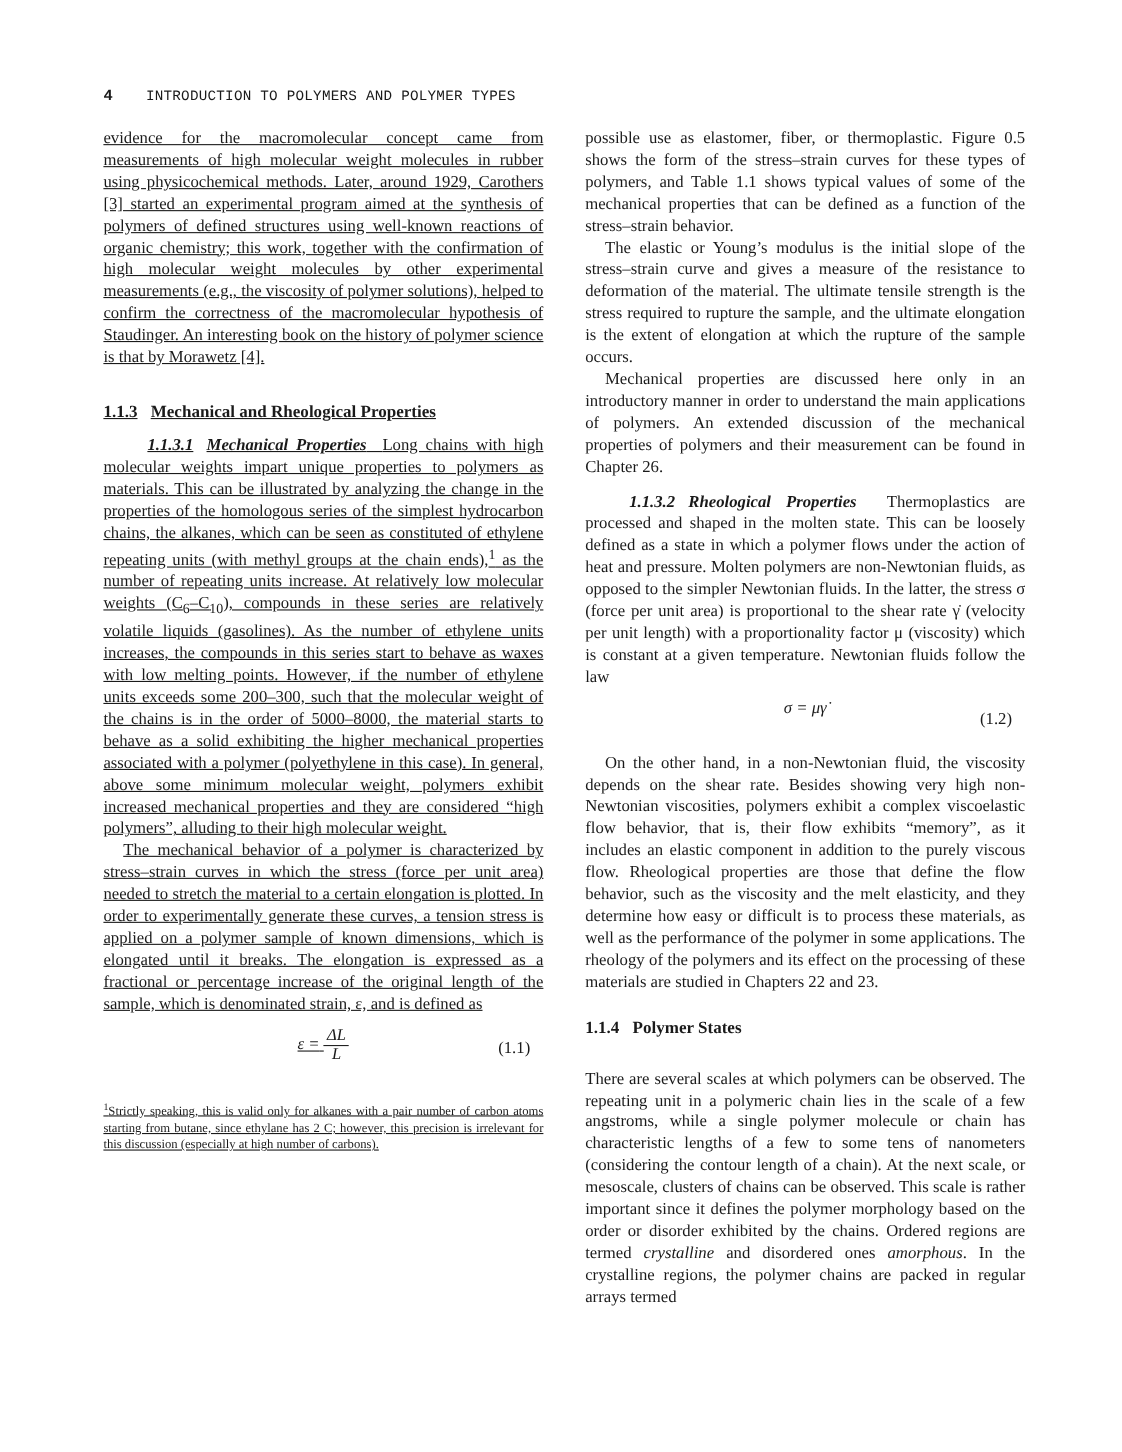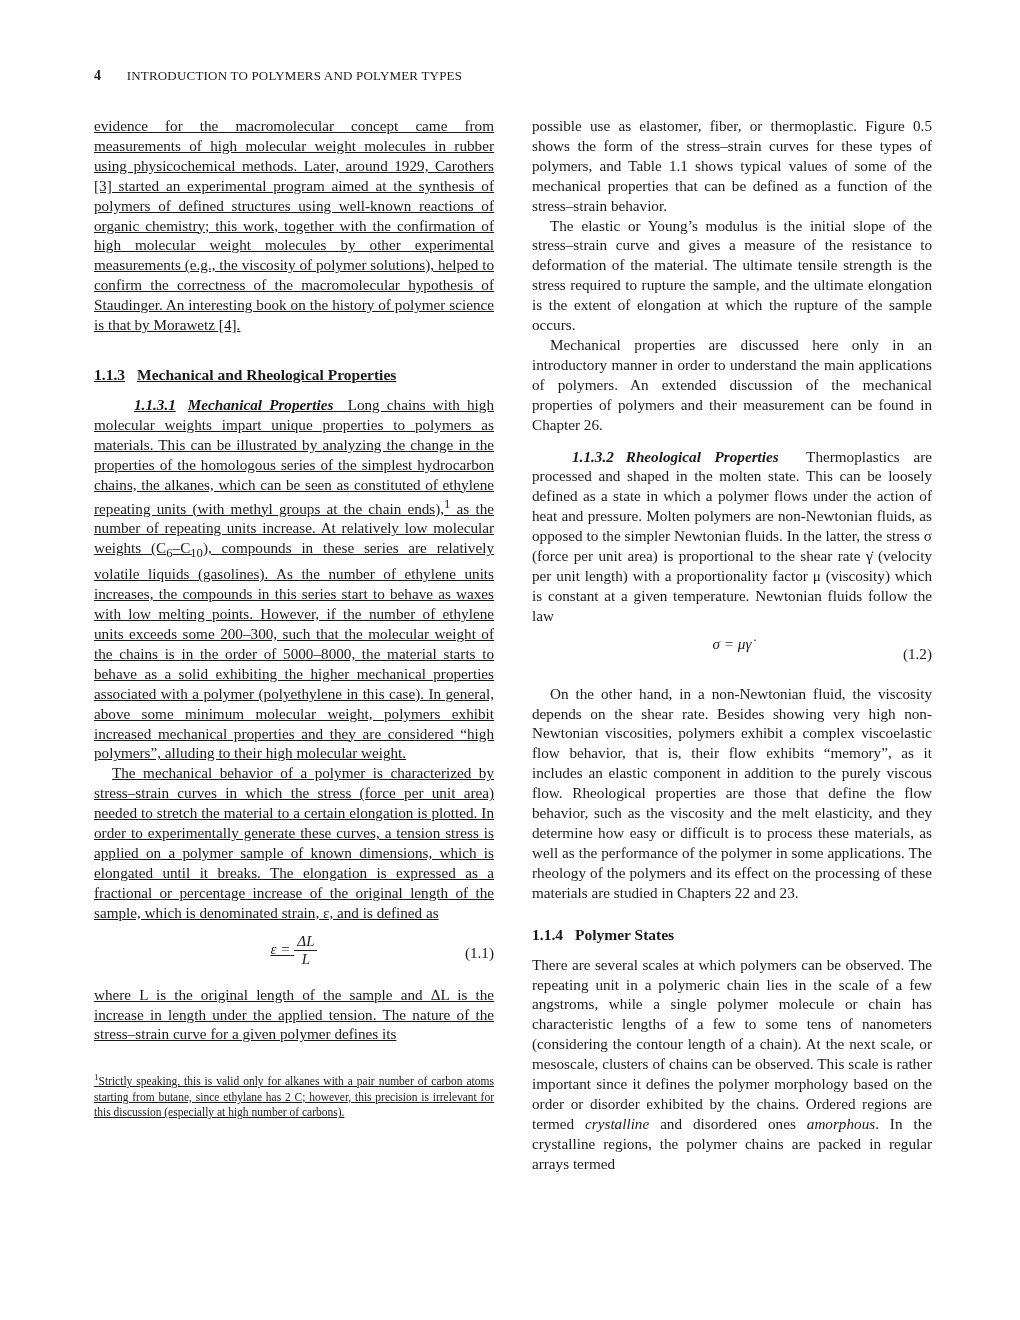--- a/index.html
+++ b/index.html
@@ -1,30 +1,30 @@
 <!DOCTYPE html>
 <html><head>
 <meta charset="utf-8">
 <style>
   html, body { margin: 0; padding: 0; background: #ffffff; }
   body { width: 1020px; height: 1320px; position: relative; overflow: hidden;
          font-family: "Liberation Serif", "DejaVu Serif", serif; color: #1a1a1a; }
-  .running-head { position: absolute; left: 94px; top: 68px; font-size: 13px; letter-spacing: 0.2px; }
+  .running-head { position: absolute; left: 94px; top: 80px; font-size: 13px; letter-spacing: 0.2px; font-family: Liberation Mono, monospace; }
   .running-head .pno { font-weight: bold; margin-right: 22px; font-size: 14px; }
   .col { position: absolute; top: 116px; width: 400px; font-size: 15.2px; line-height: 19.9px; text-align: justify; }
   .col.left { left: 94px; text-decoration: underline; }
   .col.right { left: 532px; }
   p { margin: 0; }
   p.indent { text-indent: 18px; }
   h3 { font-size: 15.5px; font-weight: bold; margin: 0; line-height: 20px; }
   h3 .num { margin-right: 12px; }
   .sub-head { font-weight: bold; font-style: italic; margin-left: 40px; }
   .sub-head .num { margin-right: 12px; }
   .eq { position: relative; height: 40px; text-align: center; font-style: italic; }
-  .eq .tag { position: absolute; right: 0; top: 50%; transform: translateY(-50%); font-style: normal; }
+  .eq .tag { position: absolute; right: 12px; top: 50%; transform: translateY(-50%); font-style: normal; }
   .frac { display: inline-flex; flex-direction: column; align-items: center; vertical-align: middle; font-size: 15px; line-height: 17px; }
   .frac .num { border-bottom: 1px solid #222; padding: 0 3px; }
   .footnote { font-size: 11.5px; line-height: 15.5px; text-align: justify; }
   .footnote sup { font-size: 9px; }
   .em { font-style: italic; }
 </style>
 </head>
 <body>
 
 <div class="running-head">
@@ -47,21 +47,20 @@
 
   <div class="eq" style="margin-top:10px;margin-bottom:12px;">
     <span>ε =</span>
     <span class="frac">
       <span class="num">ΔL</span>
       <span>L</span>
     </span>
     <span class="tag">(1.1)</span>
   </div>
 
-  <p>where L is the original length of the sample and ΔL is the increase in length under the applied tension. The nature of the stress–strain curve for a given polymer defines its</p>
 
   <div class="footnote" style="margin-top:26px;">
     <sup>1</sup><span>Strictly speaking, this is valid only for alkanes with a pair number of carbon atoms starting from butane, since ethylane has 2 C; however, this precision is irrelevant for this discussion (especially at high number of carbons).</span>
   </div>
 </div>
 
 <div class="col right">
   <p>possible use as elastomer, fiber, or thermoplastic. Figure 0.5 shows the form of the stress–strain curves for these types of polymers, and Table 1.1 shows typical values of some of the mechanical properties that can be defined as a function of the stress–strain behavior.</p>
   <p class="indent">The elastic or Young’s modulus is the initial slope of the stress–strain curve and gives a measure of the resistance to deformation of the material. The ultimate tensile strength is the stress required to rupture the sample, and the ultimate elongation is the extent of elongation at which the rupture of the sample occurs.</p>
   <p class="indent">Mechanical properties are discussed here only in an introductory manner in order to understand the main applications of polymers. An extended discussion of the mechanical properties of polymers and their measurement can be found in Chapter 26.</p>
@@ -70,20 +69,20 @@
     <span class="sub-head"><span class="num">1.1.3.2</span><span>Rheological Properties</span></span>&nbsp;&nbsp;<span>Thermoplastics are processed and shaped in the molten state. This can be loosely defined as a state in which a polymer flows under the action of heat and pressure. Molten polymers are non-Newtonian fluids, as opposed to the simpler Newtonian fluids. In the latter, the stress σ (force per unit area) is proportional to the shear rate γ̇ (velocity per unit length) with a proportionality factor μ (viscosity) which is constant at a given temperature. Newtonian fluids follow the law</span>
   </p>
 
   <div class="eq" style="margin-top:8px;margin-bottom:10px;">
     <span>σ = μγ̇</span>
     <span class="tag">(1.2)</span>
   </div>
 
   <p class="indent">On the other hand, in a non-Newtonian fluid, the viscosity depends on the shear rate. Besides showing very high non-Newtonian viscosities, polymers exhibit a complex viscoelastic flow behavior, that is, their flow exhibits “memory”, as it includes an elastic component in addition to the purely viscous flow. Rheological properties are those that define the flow behavior, such as the viscosity and the melt elasticity, and they determine how easy or difficult is to process these materials, as well as the performance of the polymer in some applications. The rheology of the polymers and its effect on the processing of these materials are studied in Chapters 22 and 23.</p>
 
-  <h3 style="margin-top:22px;margin-bottom:10px;">
+  <h3 style="margin-top:22px;margin-bottom:26px;">
     <span class="num">1.1.4</span><span>Polymer States</span>
   </h3>
 
   <p>
     <span>There are several scales at which polymers can be observed. The repeating unit in a polymeric chain lies in the scale of a few angstroms, while a single polymer molecule or chain has characteristic lengths of a few to some tens of nanometers (considering the contour length of a chain). At the next scale, or mesoscale, clusters of chains can be observed. This scale is rather important since it defines the polymer morphology based on the order or disorder exhibited by the chains. Ordered regions are termed </span><span class="em">crystalline</span><span> and disordered ones </span><span class="em">amorphous</span><span>. In the crystalline regions, the polymer chains are packed in regular arrays termed</span>
   </p>
 </div>
 
 </body></html>

